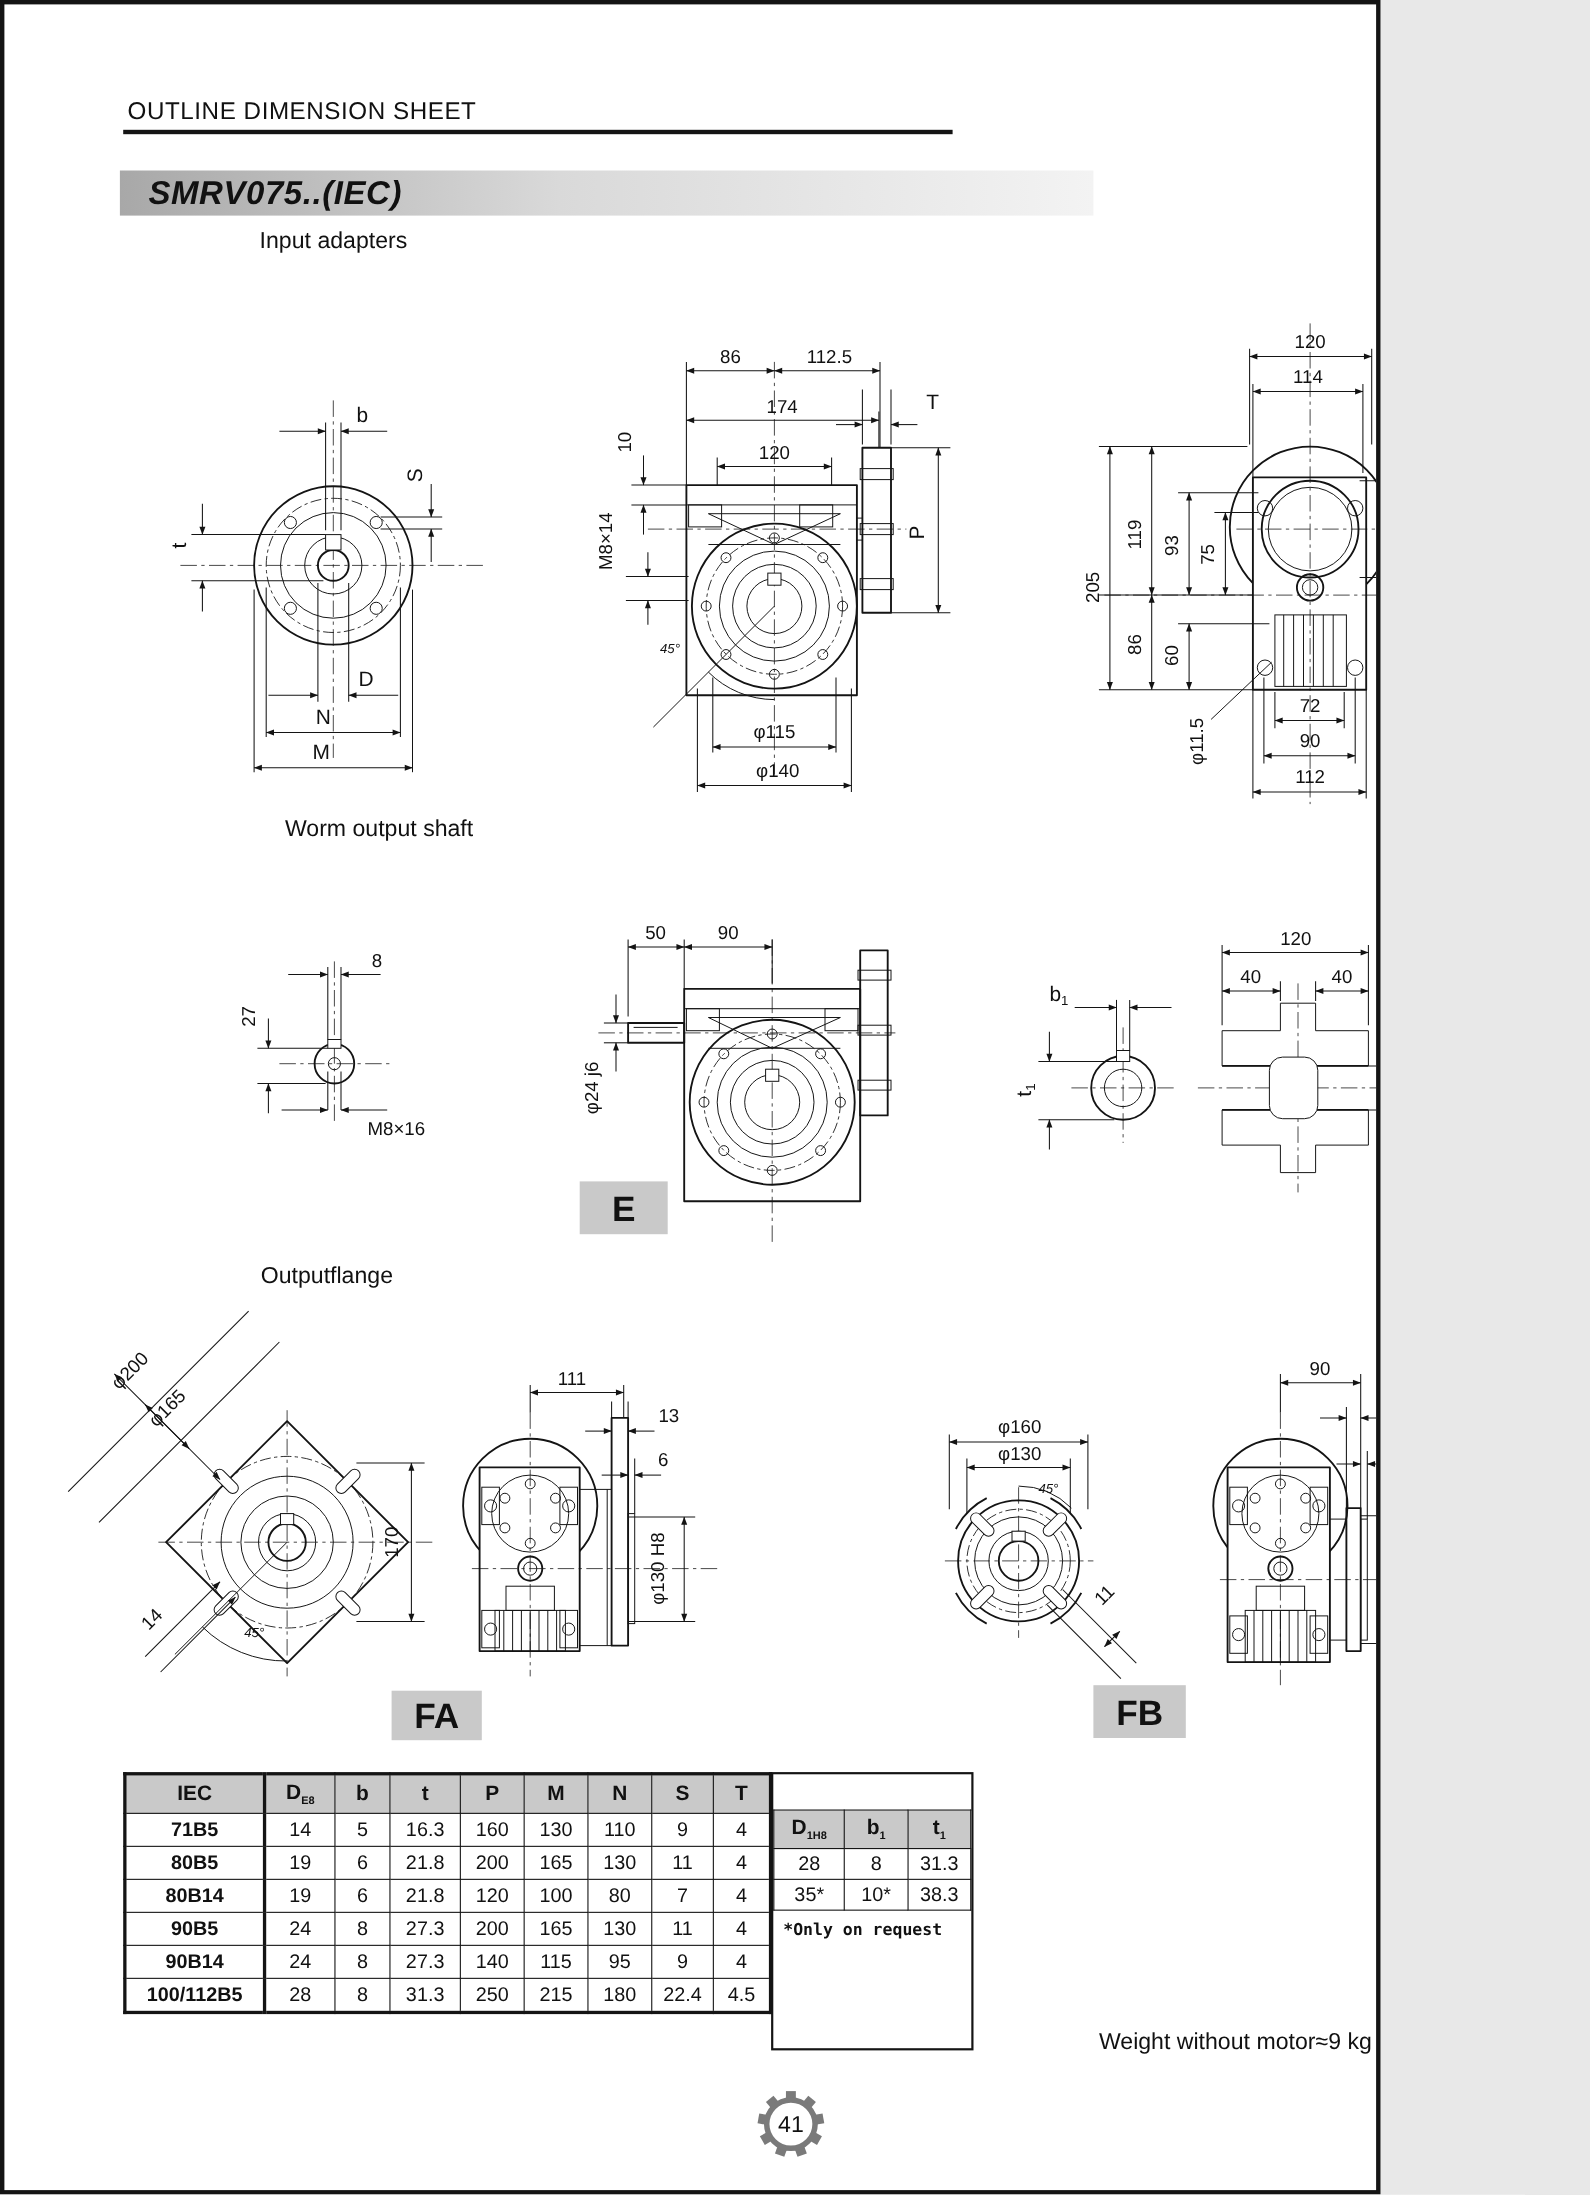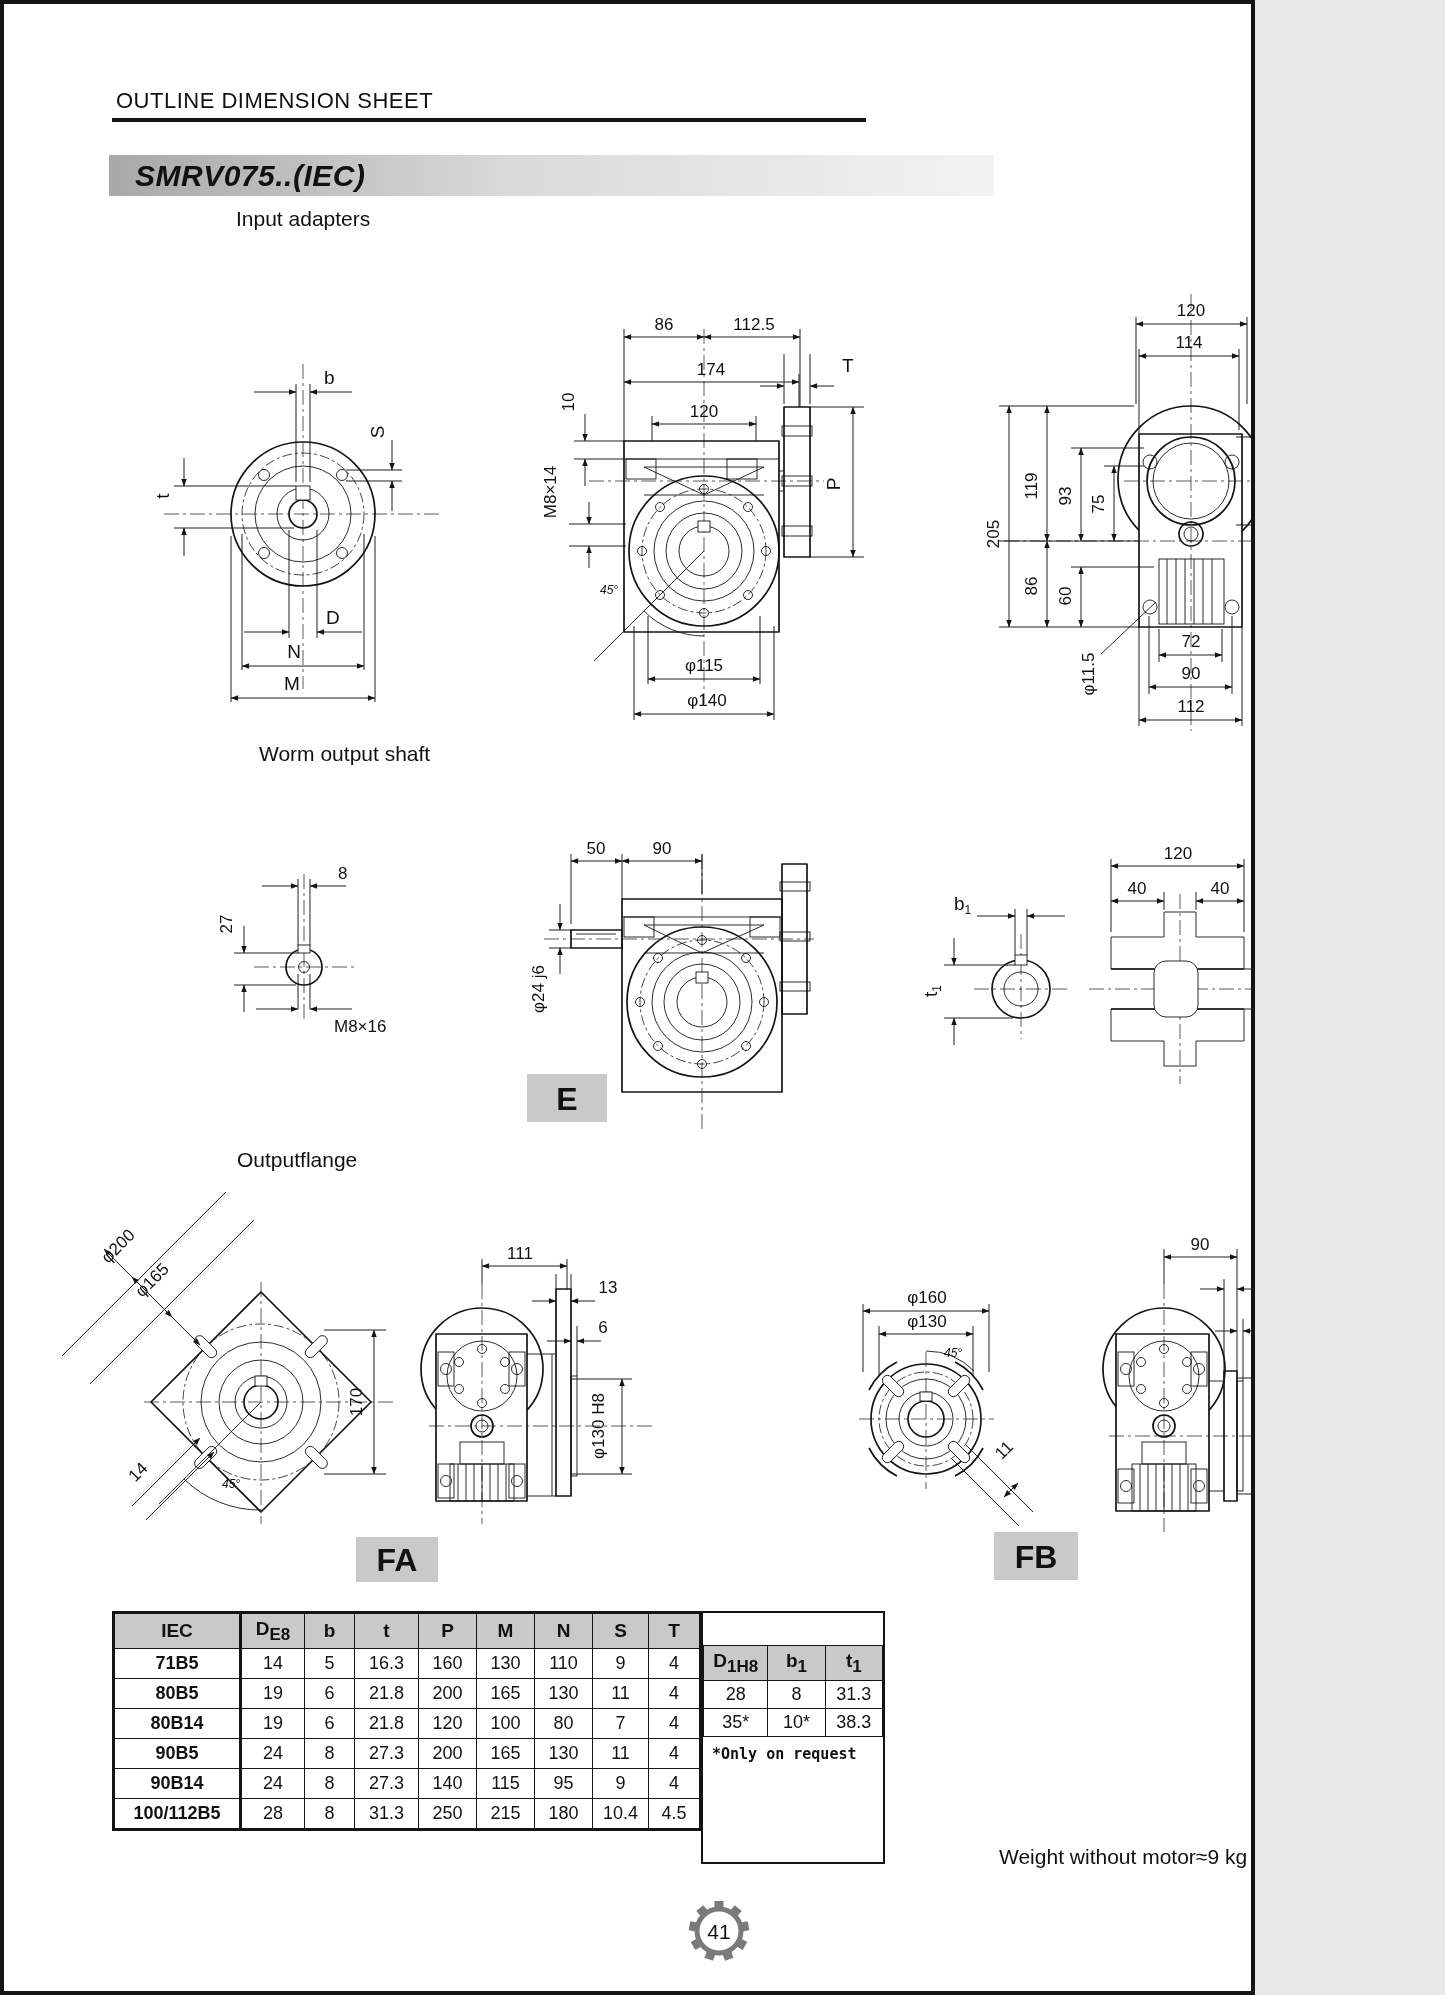--- a/index.html
+++ b/index.html
@@ -34,21 +34,21 @@
   .maintbl th,.auxtbl th{background:#c9c9c9;font-weight:700;font-size:19px;height:34px;}
   .maintbl td{height:29px;}
   .maintbl{border:3px solid #141414;}
   .maintbl td:first-child,.maintbl th:first-child{border-right:3px solid #141414;font-weight:700;margin-top:12px;}
   .auxwrap{left:697px;top:1607px;width:184px;height:253px;border:2.5px solid #141414;box-sizing:border-box;}
   .auxtbl{width:100%;}
   .auxtbl td{height:27px;}
   .auxtbl{border-bottom:1.6px solid #141414;margin-top:32px;}
   .note{position:absolute;left:9px;top:132px;font-family:"DejaVu Sans Mono",monospace;
         font-size:15px;font-weight:700;}
-  sub{font-size:17px;}
+  sub{font-size:10px;}
 </style>
 </head>
 <body>
 
 <div class="page">
 
   <div class="abs hdr">OUTLINE DIMENSION SHEET</div>
   <div class="abs rule"></div>
   <div class="abs banner">
     <span>SMRV075..(IEC)</span>
@@ -693,21 +693,21 @@
           <td>4</td>
         </tr>
         <tr>
           <td>100/112B5</td>
           <td>28</td>
           <td>8</td>
           <td>31.3</td>
           <td>250</td>
           <td>215</td>
           <td>180</td>
-          <td>10.4</td>
+          <td>22.4</td>
           <td>4.5</td>
         </tr>
       </tbody>
   </table>
 
   <div class="abs auxwrap">
     <table class="auxtbl">
       <colgroup>
           <col style="width:64px">
           <col style="width:57px">

